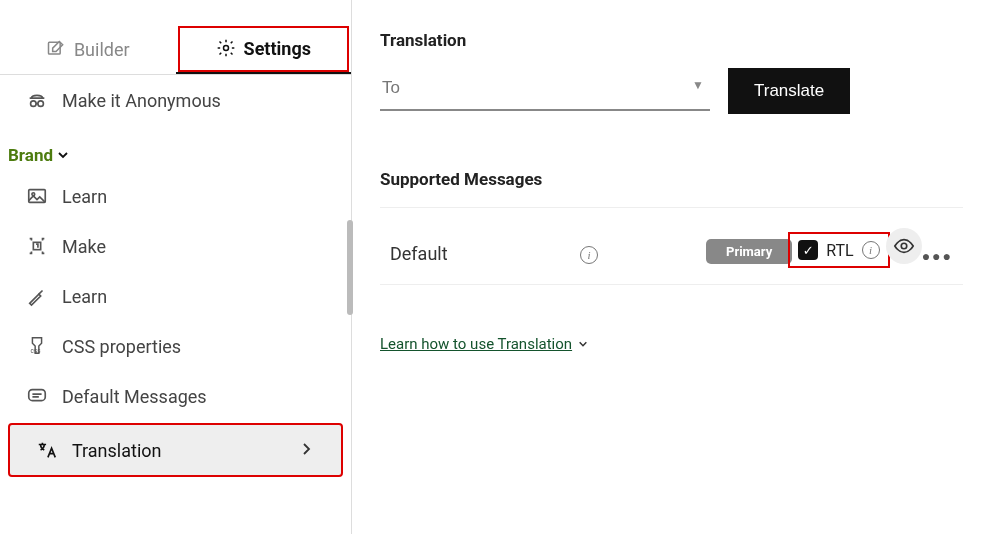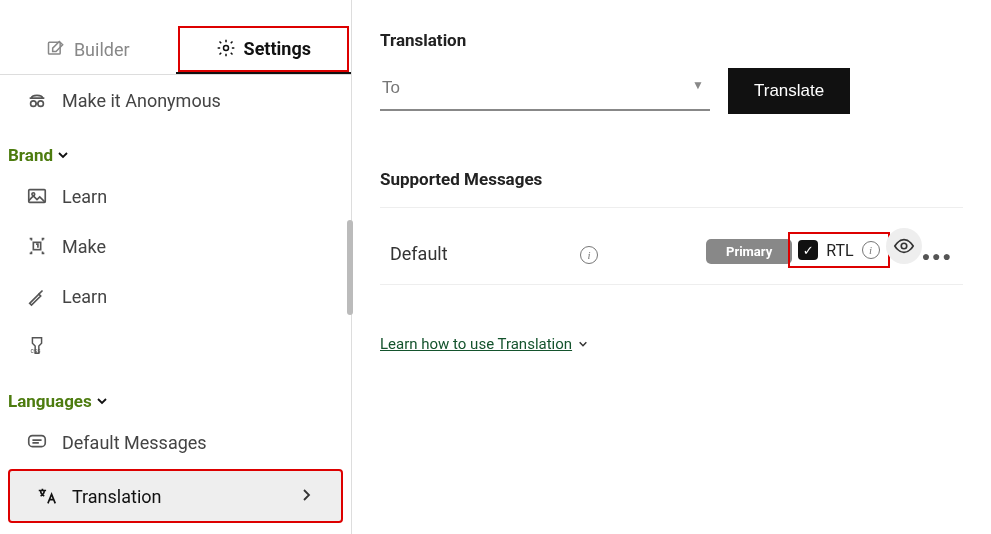--- a/index.html
+++ b/index.html
@@ -199,28 +199,23 @@
           <path d="M4 20l10-10 2 2L6 22z"></path>
           <path d="M14 10l4-4"></path>
         </svg>
       <span>Learn</span>
     </div>
     <div class="nav-item">
       <svg class="icon-sm" viewBox="0 0 24 24" fill="none" stroke="#555" stroke-width="1.6">
           <path d="M7 3h10v6l-3 3v8H10v-8L7 9z"></path>
           <text x="5" y="20" font-size="7" fill="#555" stroke="none">css</text>
         </svg>
-    </div>
-
-    <div class="section-title">
-      <span>Languages</span>
-      <svg class="chev" width="12" height="12" viewBox="0 0 12 12">
-          <path d="M2 4l4 4 4-4" fill="none" stroke="#111" stroke-width="1.8"></path>
-        </svg>
-    </div>
+      <span>CSS properties</span>
+    </div>
+
     <div class="nav-item">
       <svg class="icon-sm" viewBox="0 0 24 24" fill="none" stroke="#555" stroke-width="1.8">
           <rect x="3" y="5" width="18" height="12" rx="4"></rect>
           <path d="M7 10h10M7 13h7"></path>
         </svg>
       <span>Default Messages</span>
     </div>
     <div class="nav-item selected highlight">
       <svg class="icon-sm" viewBox="0 0 24 24" fill="none" stroke="#111" stroke-width="1.8">
           <path d="M3 6h8M7 4v2M5 6c0 4 4 6 4 6M9 6c0 4-4 6-4 6"></path>

